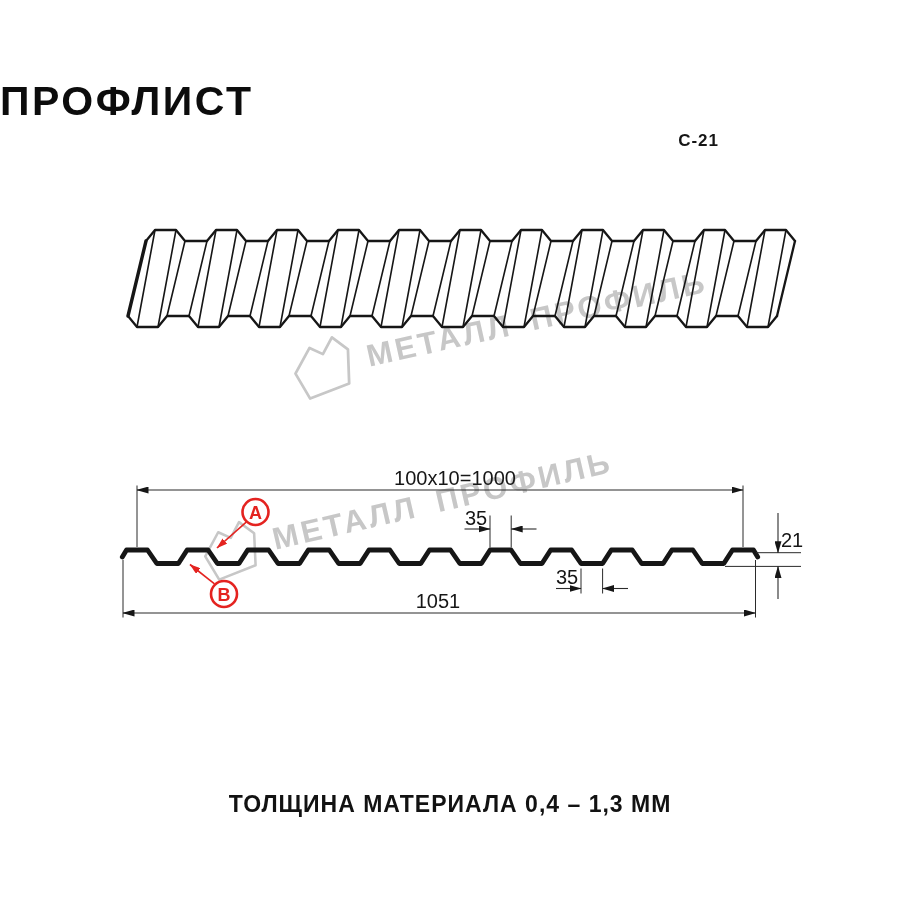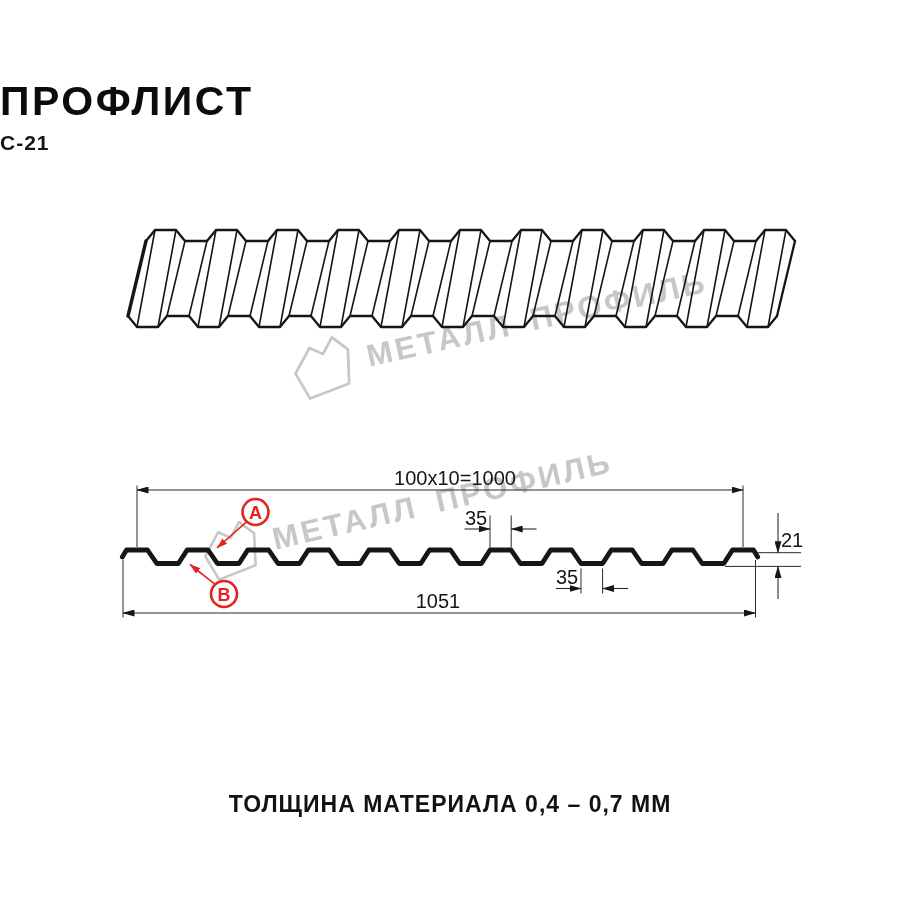--- a/index.html
+++ b/index.html
@@ -14,22 +14,22 @@
     width:900px;height:900px;position:relative;overflow:hidden;
     background:var(--bg);
     font-family:"Liberation Sans", sans-serif;
     color:var(--ink);
   }
   .title{
     position:absolute;left:0;top:78px;width:900px;text-align:left;
     font-size:41px;font-weight:800;letter-spacing:2.5px;color:#0c0c0c;
   }
   .subtitle{
-    position:absolute;left:0;top:131px;width:719px;text-align:left;
-    font-size:21px;font-weight:600;letter-spacing:1px;color:#151515;
+    position:absolute;left:0;top:131px;width:719px;text-align:right;
+    font-size:17px;font-weight:600;letter-spacing:1px;color:#151515;
   }
   .footer-note{
     position:absolute;left:0;top:791px;width:900px;text-align:center;
     font-size:23px;font-weight:600;letter-spacing:1px;color:#121212;
   }
   .watermark{
     position:absolute;display:flex;align-items:center;gap:10px;
     color:var(--wm);
     font-size:31px;font-weight:700;letter-spacing:3px;word-spacing:8px;
     white-space:nowrap;z-index:1;
@@ -195,13 +195,13 @@
     </g>
 
     <g>
       <line class="callout-arrow" x1="214.5" y1="583.8" x2="190" y2="564.5" marker-end="url(#arrR)"></line>
       <circle class="callout-circle" cx="224" cy="594" r="13"></circle>
       <text class="callout-letter" x="224" y="600.5" text-anchor="middle">B</text>
     </g>
   </g>
 </svg>
 
-<div class="footer-note">ТОЛЩИНА МАТЕРИАЛА 0,4 – 0,7 ММ</div>
+<div class="footer-note">ТОЛЩИНА МАТЕРИАЛА 0,4 – 1,3 ММ</div>
 
 </body></html>

